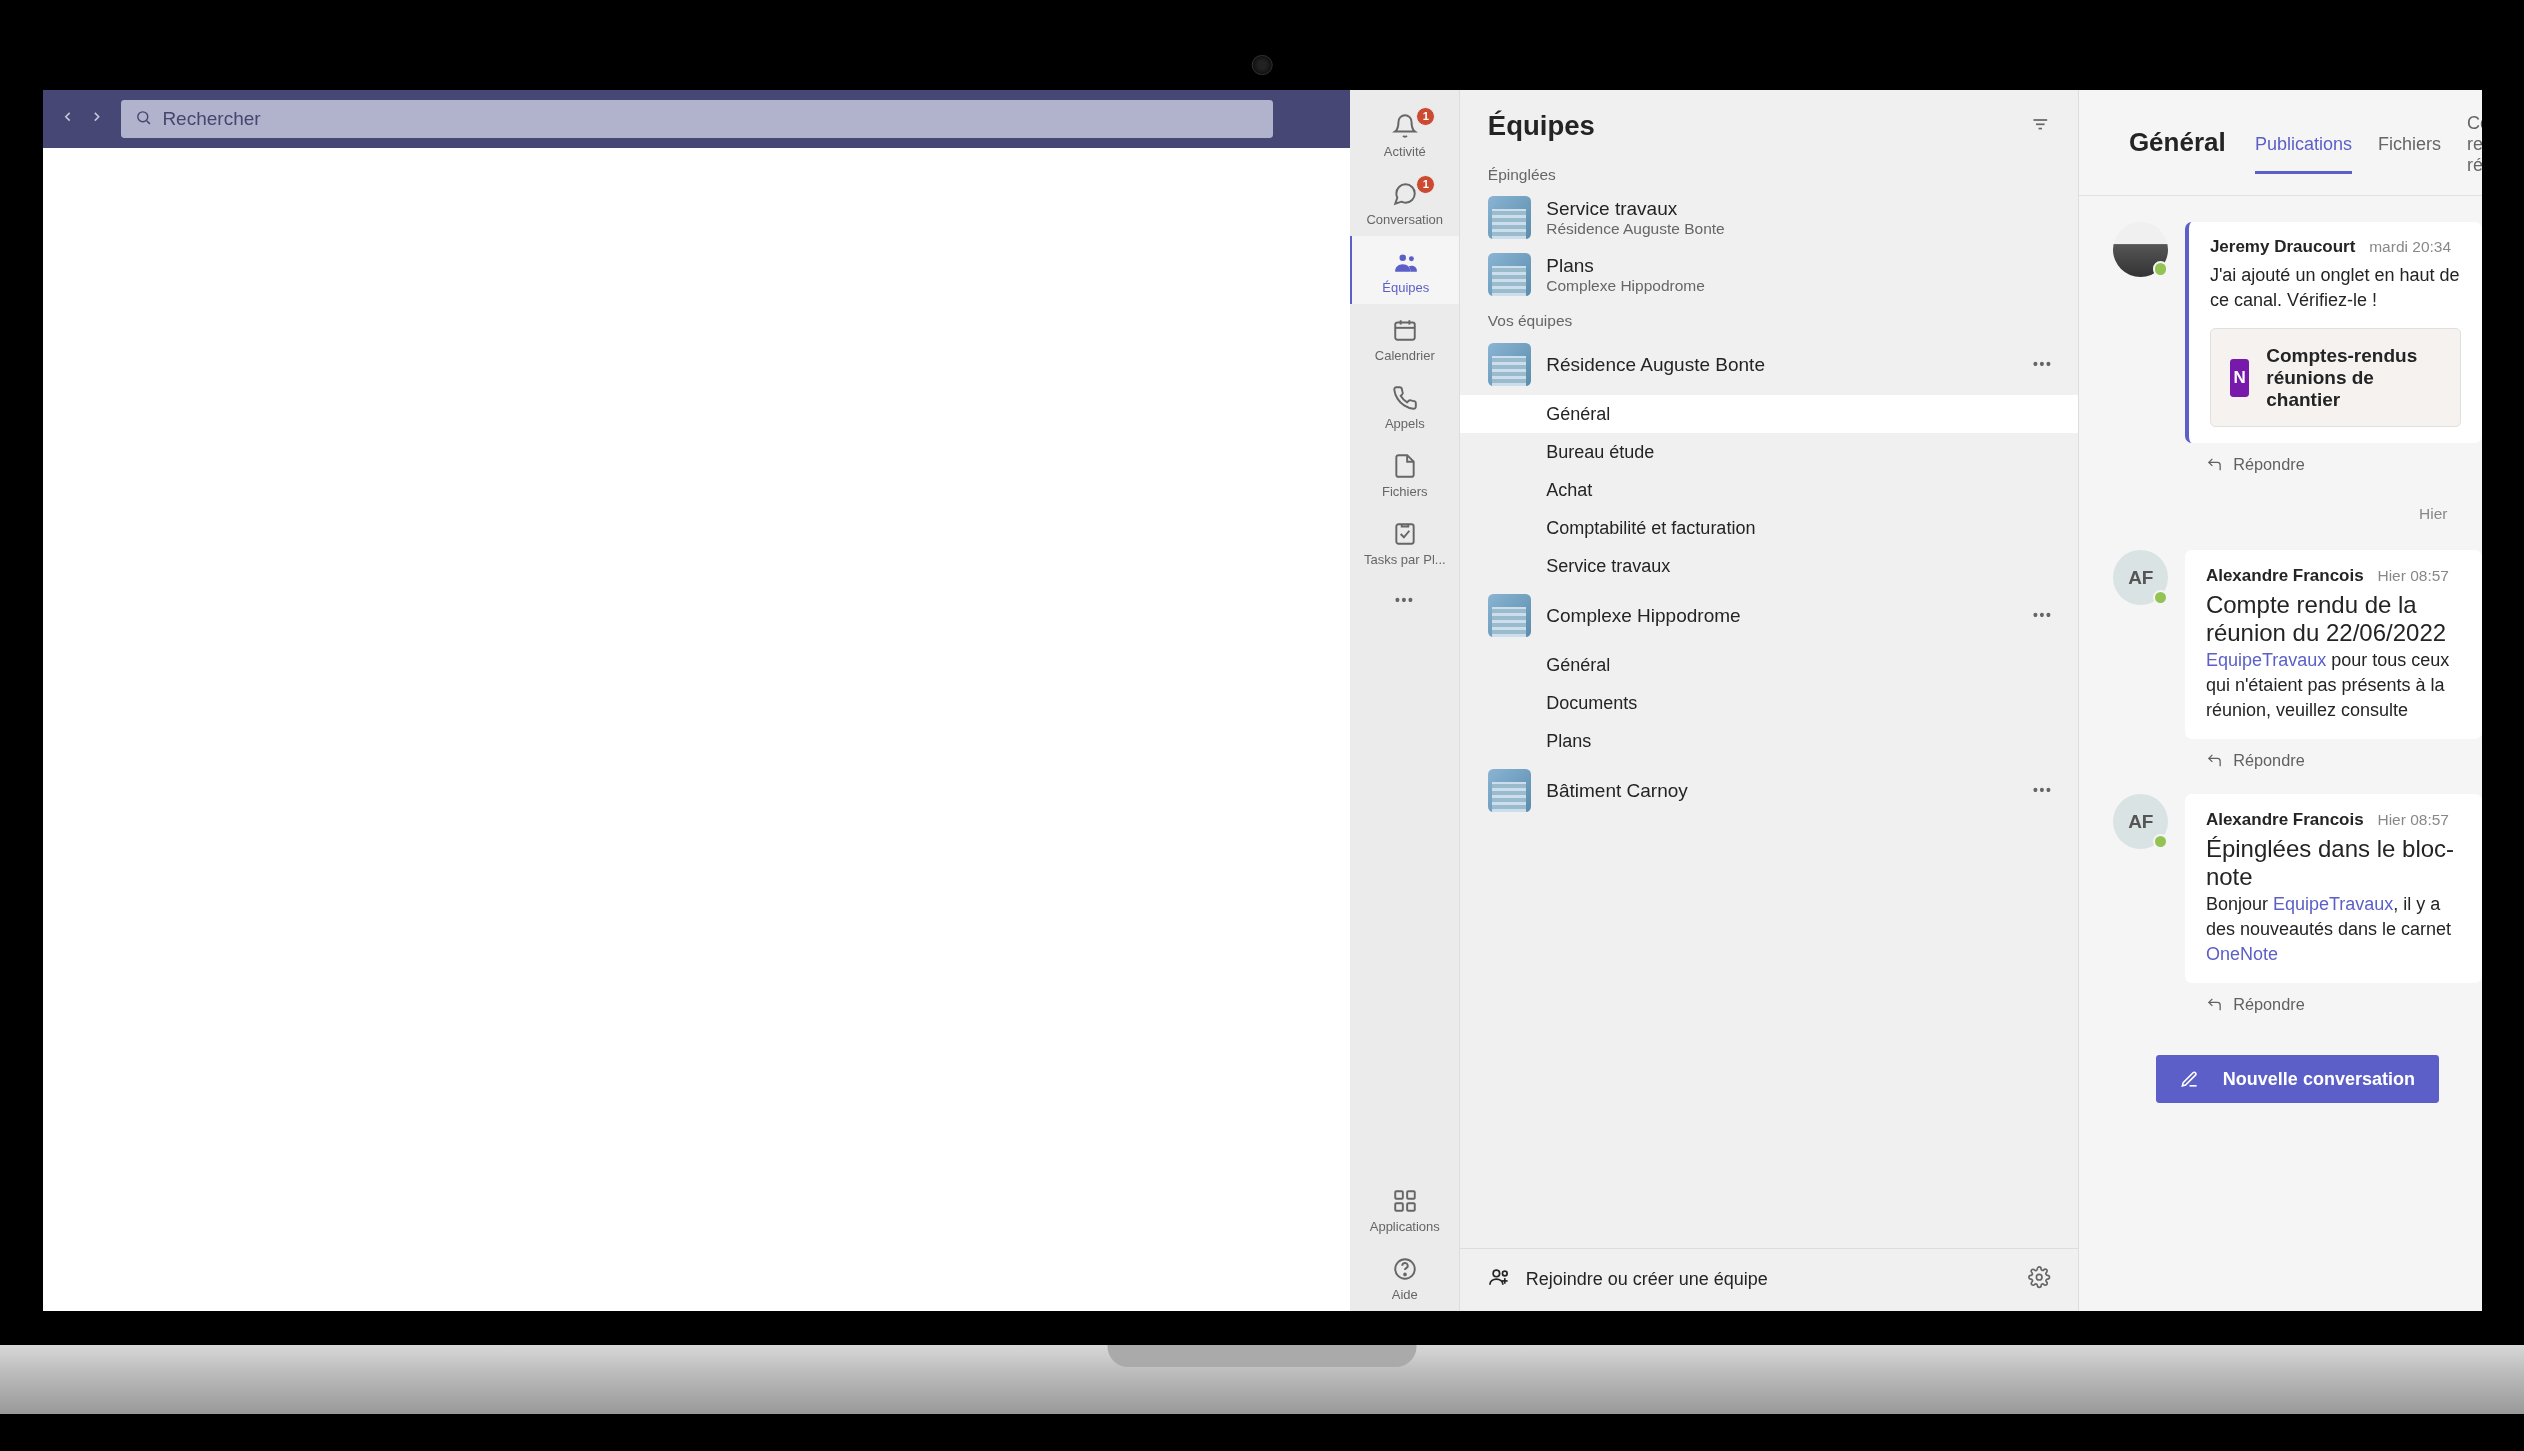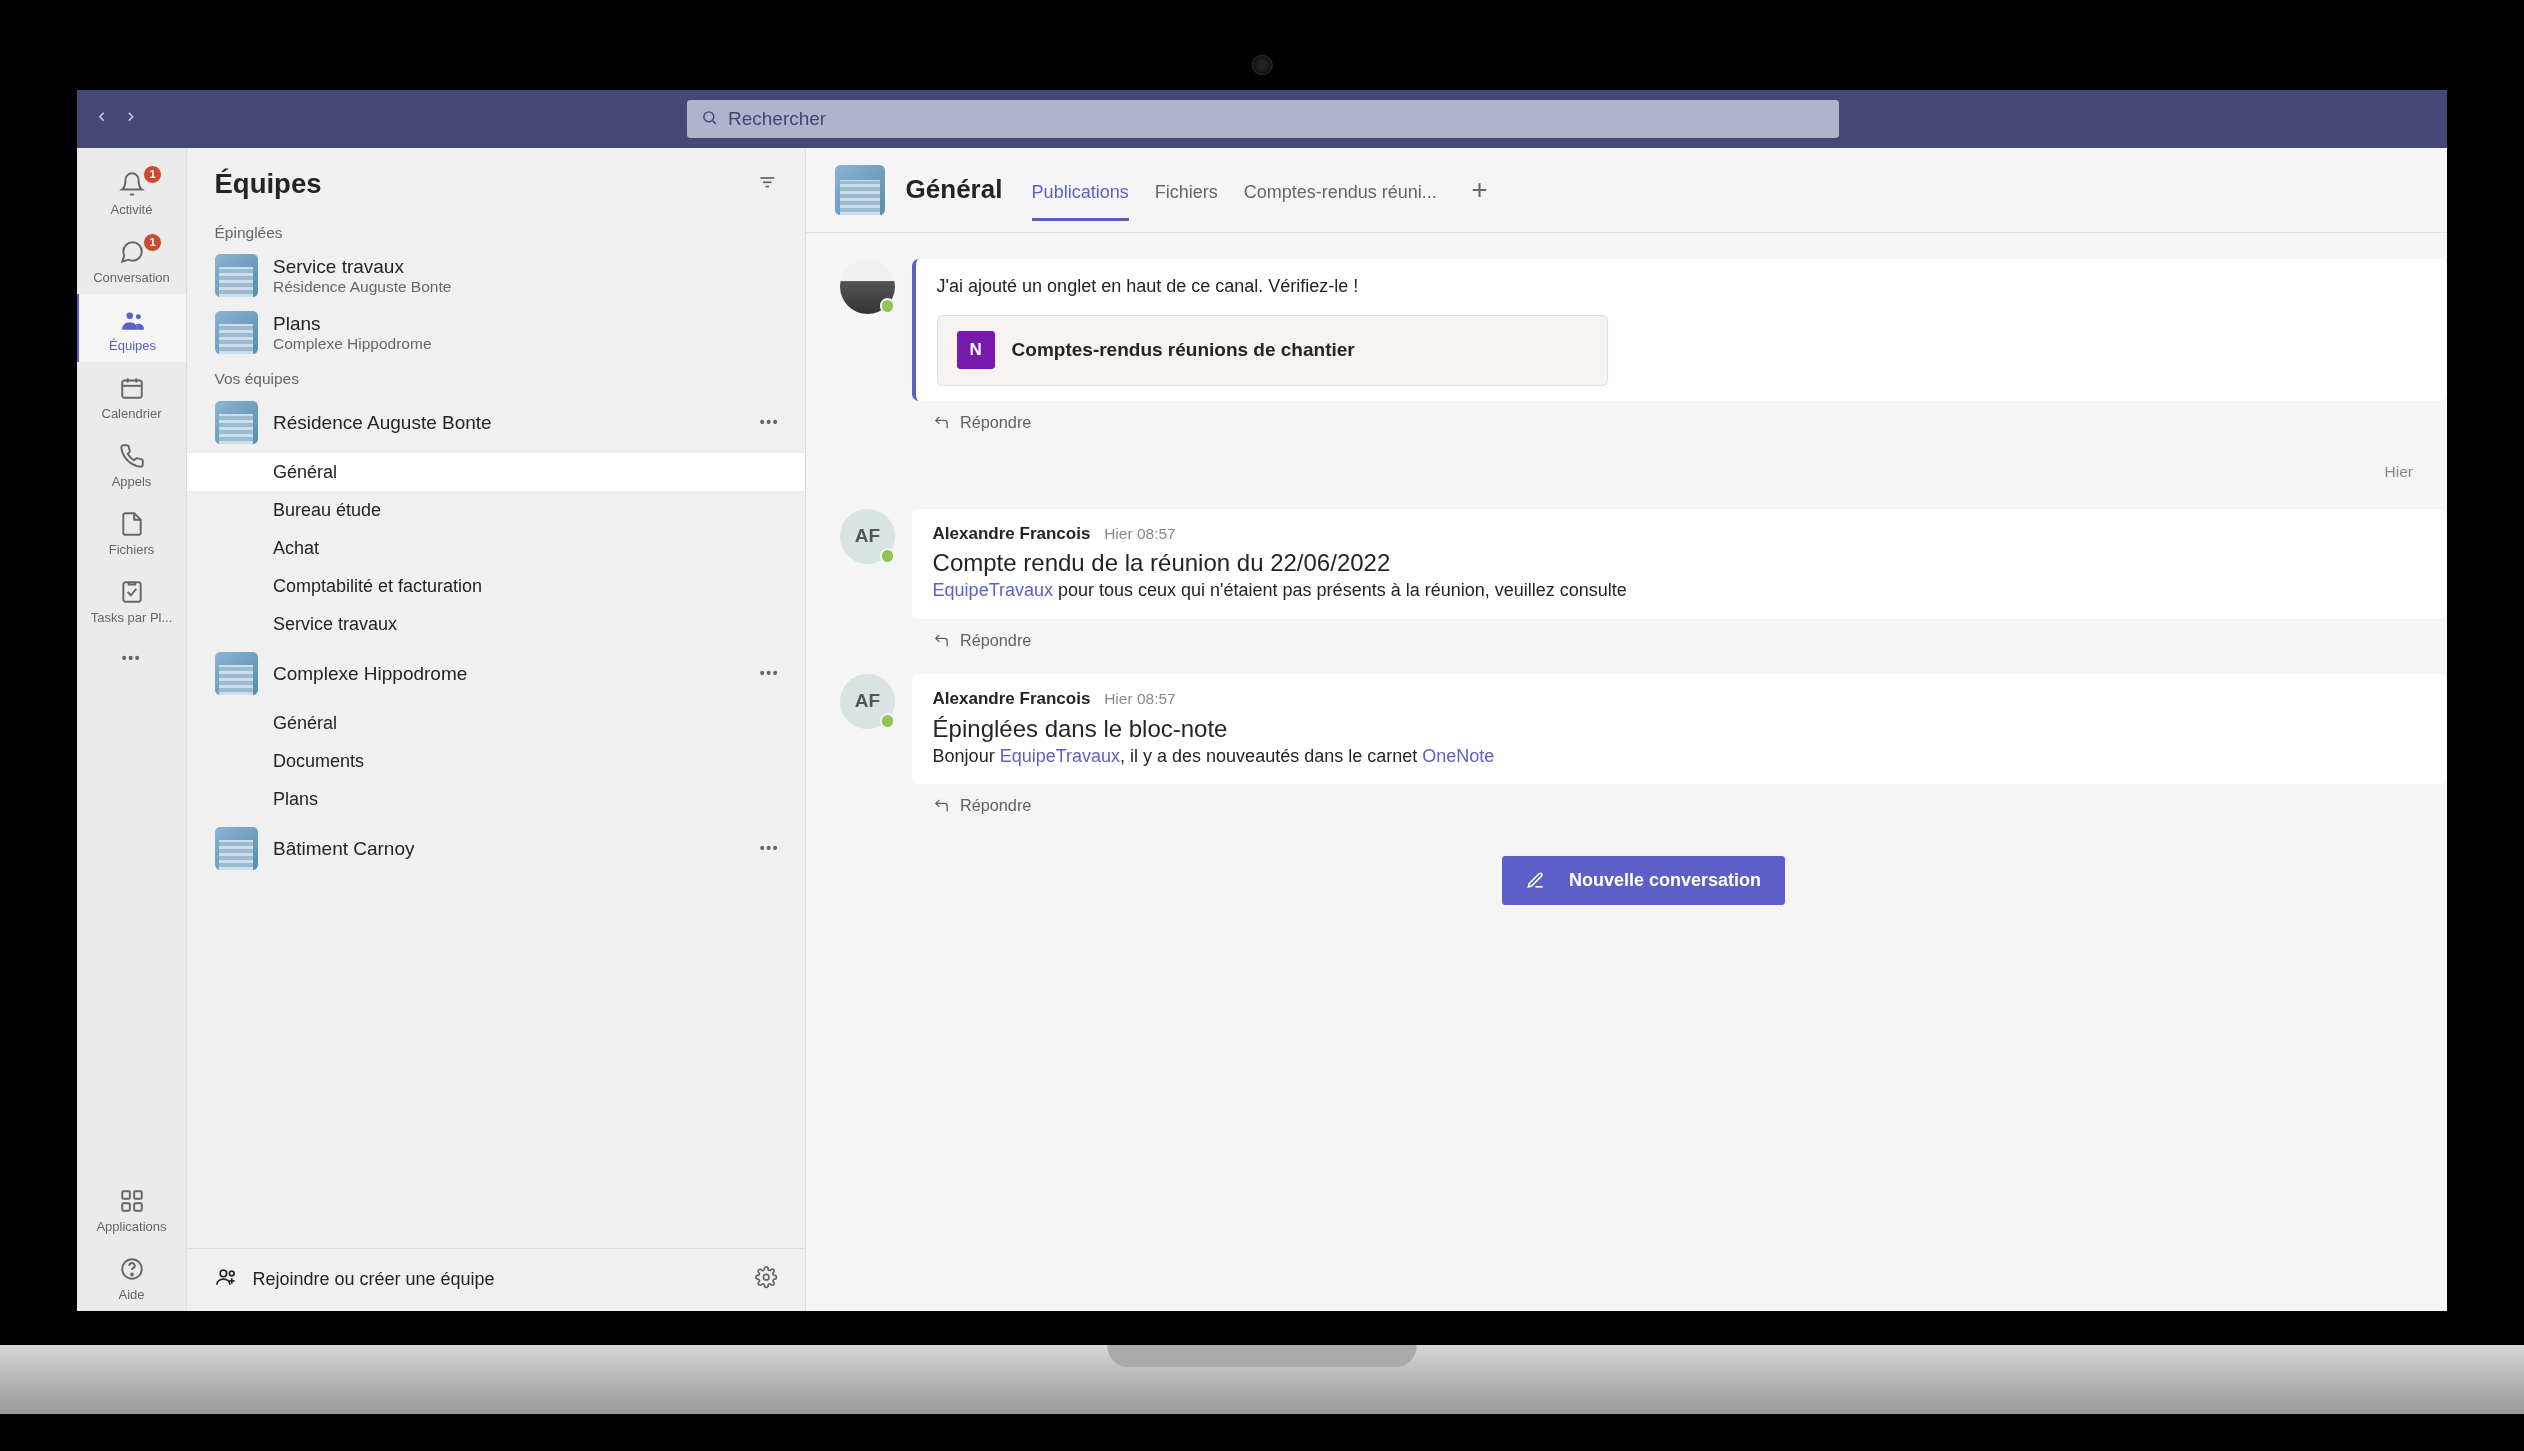--- a/index.html
+++ b/index.html
@@ -1,21 +1,21 @@
 <!DOCTYPE html>
 <html style="font-size:13.8px"><head>
 <meta charset="utf-8">
 <style>
 * { margin: 0; padding: 0; box-sizing: border-box; font-family: -apple-system, "Segoe UI", sans-serif; }
 body { background: #000; display: flex; justify-content: center; align-items: center; min-height: 100vh; padding: 34px; }
 
 .laptop { width: 2525px; position: relative; transform-origin: top center; }
 .laptop-screen-bezel { background: #000; border-radius: 43px 43px 0 0; padding: 52px 43px 34px 43px; position: relative; }
 .camera { position: absolute; top: 17px; left: 50%; transform: translateX(-50%); width: 20.6px; height: 20.6px; background: radial-gradient(circle,#222 30%,#111 70%); border-radius: 50%; border: 1.7px solid #333; }
-.screen { background: #fff; width: 100%; height: 1221px; overflow: hidden; display: flex; flex-direction: column; }
+.screen { background: #fff; width: 100%; height: 1221px; overflow: hidden; display: flex; }
 .laptop-base { height: 69px; background: linear-gradient(to bottom,#d8d8d8 0%,#bcbcbc 40%,#999 100%); border-radius: 0 0 103px 103px / 0 0 52px 52px; position: relative; margin: 0 -275px; }
 .laptop-base::before { content:""; position:absolute; top:0; left:50%; transform:translateX(-50%); width:309px; height:22.4px; background:#aaa; border-radius:0 0 20.6px 20.6px; }
 
 
 .top-bar { background: #464775; height: 58px; display: flex; align-items: center; padding: 0 17px; gap: 17px; flex-shrink:0;}
 .nav-arrows { display: flex; gap: 13.8px; color: #c5c5d6; }
 .nav-arrows svg { width: 15.5px; height: 15.5px; cursor: pointer; }
 .search-box { flex: 0 0 auto; margin-left: auto; margin-right: auto; width: 1152px; height: 38px; background: #b1b2cc; border-radius: 3.4px; display: flex; align-items: center; padding: 0 13.8px; gap: 10.3px; color: #454570; }
 .search-box input { background: transparent; border: none; outline: none; font-size: 19px; color: #454570; flex: 1; }
 .search-box input::placeholder { color: #454570; }
@@ -317,20 +317,24 @@
           </div>
 
           <div class="messages">
 
             <div class="msg-wrap">
               <div class="msg-avatar photo">
                   <div class="presence"></div>
                 </div>
               <div style="flex:1">
                 <div class="msg-card">
+                  <div class="msg-head">
+                    <span class="msg-author">Jeremy Draucourt</span>
+                    <span class="msg-time">mardi 20:34</span>
+                  </div>
                   <div class="msg-body">J'ai ajouté un onglet en haut de ce canal. Vérifiez-le !</div>
                   <div class="attachment-card">
                     <div class="onenote-icon">N</div>
                     <span class="attachment-title">Comptes-rendus réunions de chantier</span>
                   </div>
                 </div>
                 <div class="reply-row">
                   <svg viewBox="0 0 24 24" fill="none" stroke="currentColor" stroke-width="1.8">
                       <polyline points="9 14 4 9 9 4"></polyline>
                       <path d="M20 20v-7a4 4 0 0 0-4-4H4"></path>

